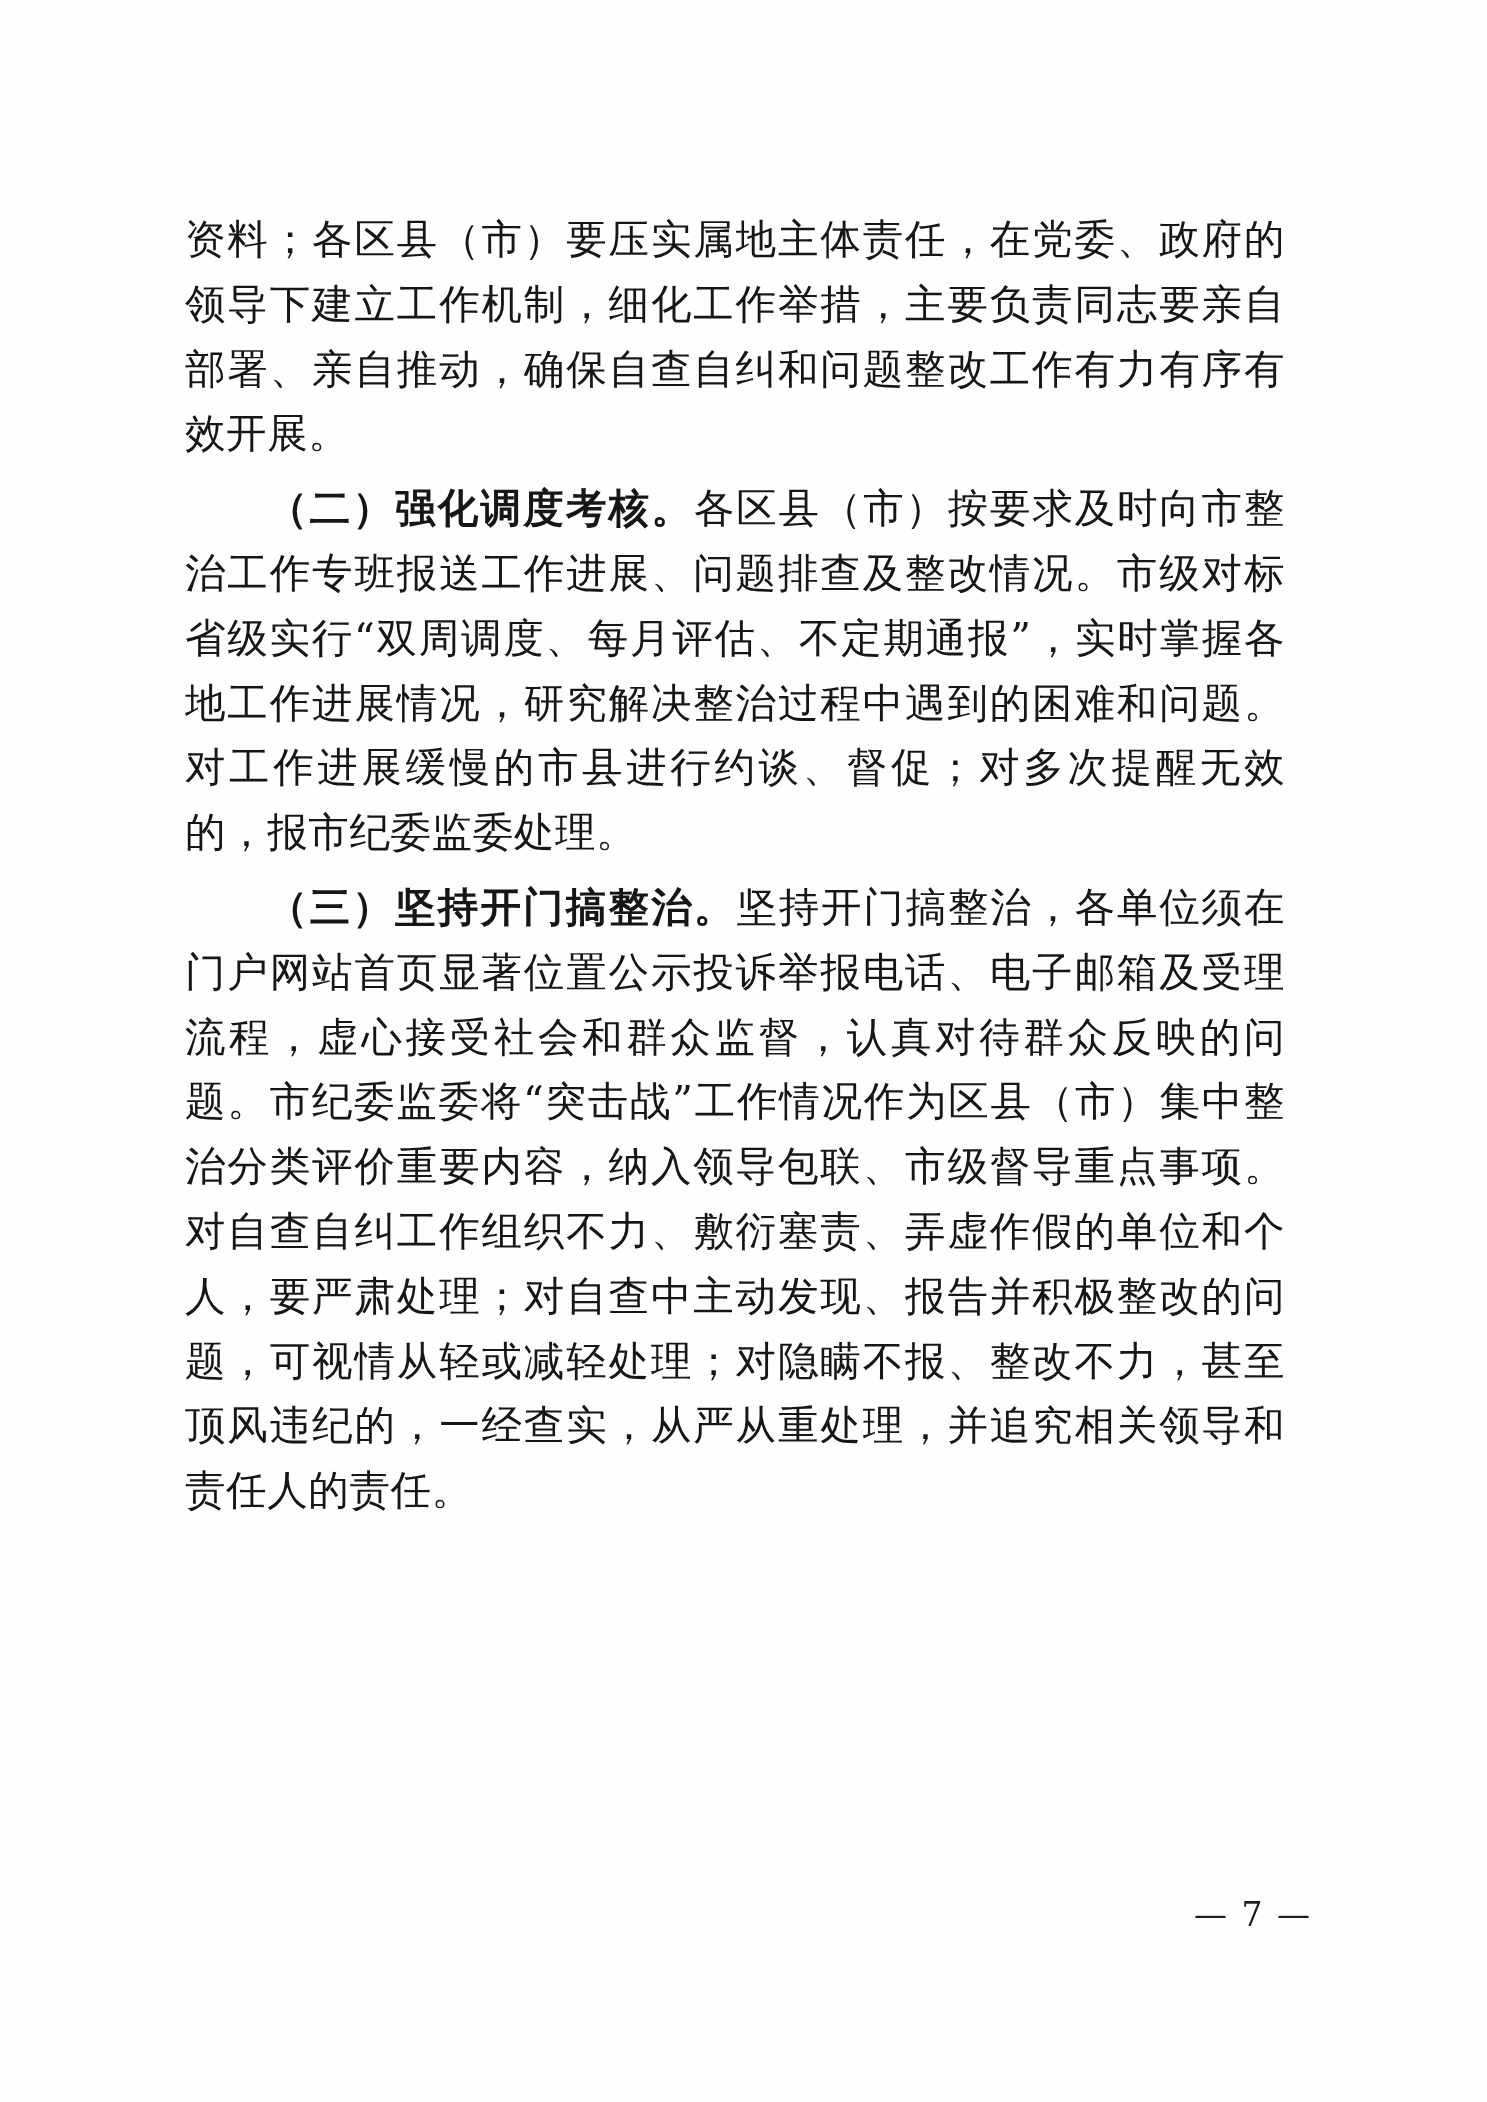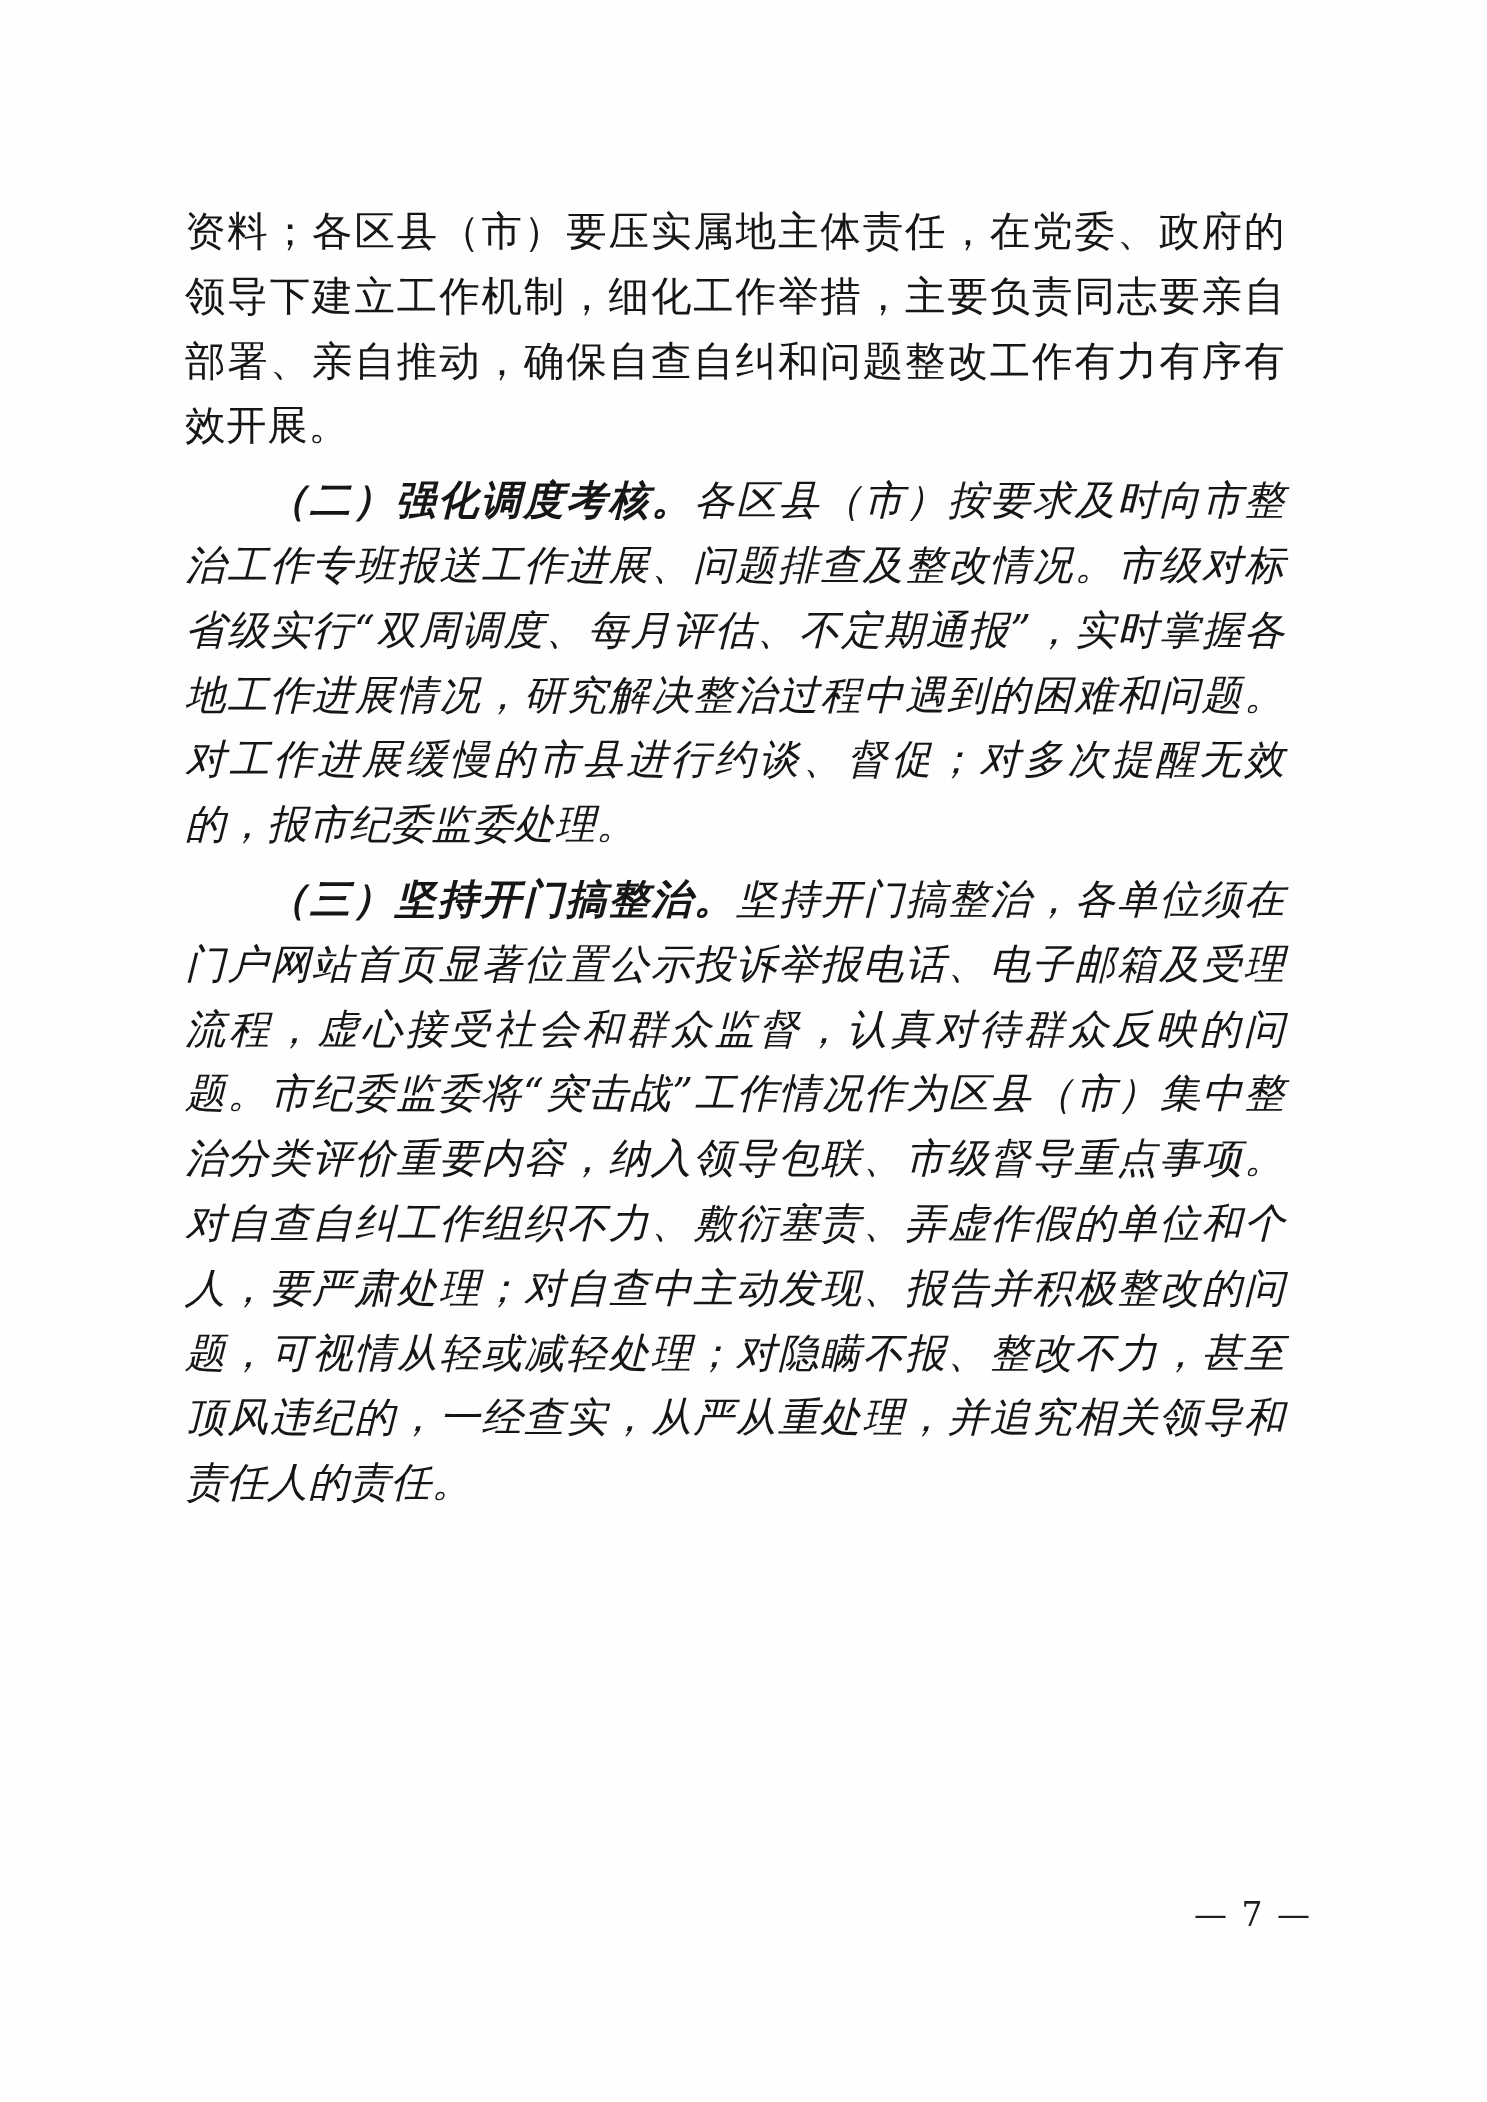--- a/index.html
+++ b/index.html
@@ -28,28 +28,27 @@
     left: 185px;
     top: 195px;
     width: 1100px;
   }
   .para {
     font-size: 40.5px;
     line-height: 1.60;
     letter-spacing: 0.6px;
     text-align: justify;
     text-justify: inter-ideograph;
-    margin: 4px 0 2px 0;
+    margin: 12px 0 2px 0;
     color: #161616;
     text-indent: 0;
   }
   .para.indent {
     text-indent: 82px;
     margin-top: 10px;
-    font-style: italic;
   }
   .para .lead {
     font-weight: bold;
     letter-spacing: 1px;
   }
   .footer {
     position: absolute;
     left: 0;
     top: 1895px;
     width: 1487px;

